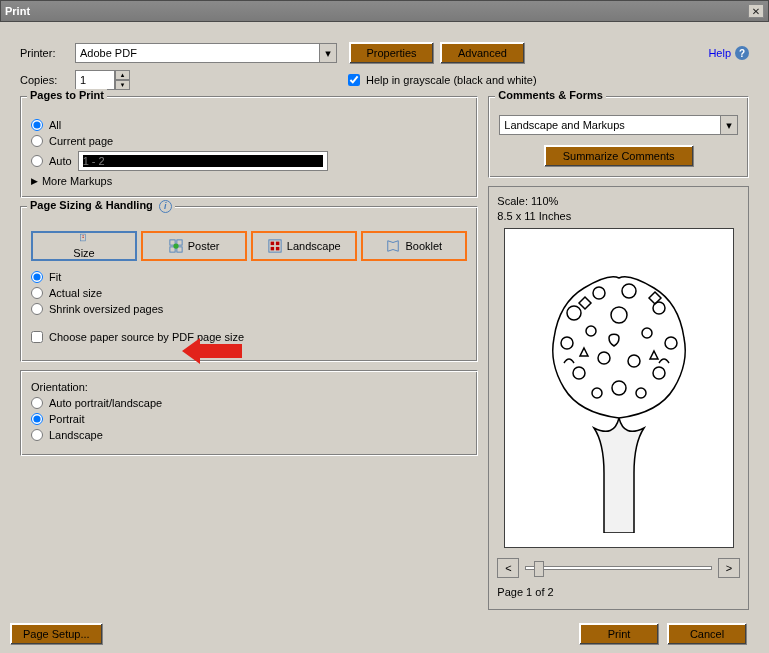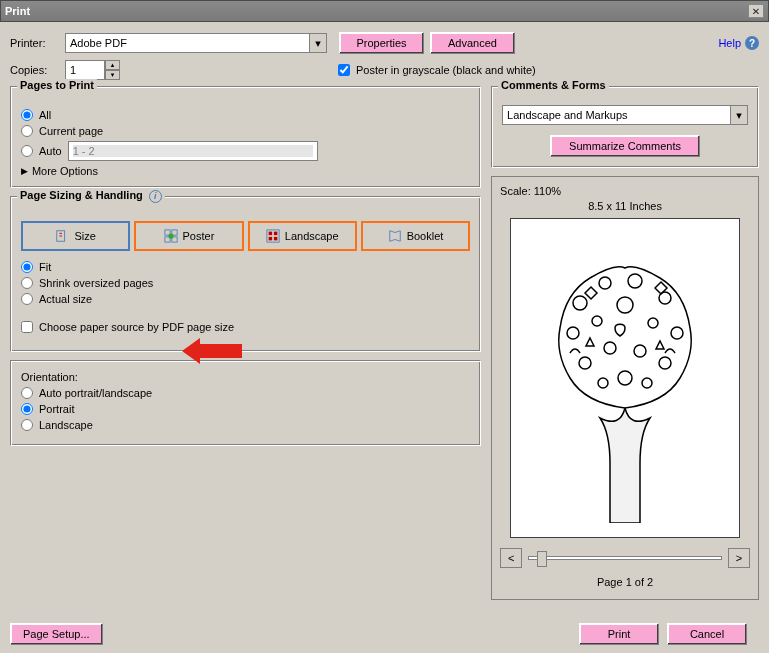--- a/index.html
+++ b/index.html
@@ -2,53 +2,53 @@
 <html><head>
 <meta charset="utf-8">
 <style>
 * { box-sizing: border-box; margin: 0; padding: 0; font-family: Tahoma, Arial, sans-serif; font-size: 11px; }
 body { background: #d4d0c8; width: 769px; height: 653px; overflow: hidden; position: relative; }
 
 .titlebar { background: linear-gradient(#8a8a8a, #7a7a7a); color: #fff; height: 22px; display: flex; align-items: center; padding: 0 4px; border: 1px solid #4a4a4a; }
 .titlebar .title { flex: 1; font-weight: bold; }
 .titlebar .close { width: 16px; height: 14px; background: #d4d0c8; border: 1px solid #888; display:flex; align-items:center; justify-content:center; font-size:10px; color:#222; }
 
-.content { padding: 10px; }
+.content { padding: 20px; }
 
 .row { display:flex; align-items:center; margin-bottom: 6px; }
 .label { width: 55px; }
 .select, .textinput { background: #fff; border: 1px solid #808080; height: 20px; padding: 0 4px; display: flex; align-items: center; position: relative; }
 .select .drop { position:absolute; right:0; top:0; bottom:0; width:17px; background:#d4d0c8; border-left:1px solid #808080; display:flex; align-items:center; justify-content:center; }
-.btn { background:#f9a8d4; border:1px solid #fff; border-right-color:#808080; border-bottom-color:#808080; box-shadow: inset -1px -1px #404040, inset 1px 1px #fff; height:22px; padding: 0 12px; display:inline-flex; align-items:center; justify-content:center; cursor:default; }
+.btn { background:#a16207; border:1px solid #fff; border-right-color:#808080; border-bottom-color:#808080; box-shadow: inset -1px -1px #404040, inset 1px 1px #fff; height:22px; padding: 0 12px; display:inline-flex; align-items:center; justify-content:center; cursor:default; }
 .btn-small { min-width: 85px; }
 
 .copies-box { width: 40px; text-align:left; }
 .spinner { display:flex; flex-direction:column; margin-left:0; }
 .spinner button { width:15px; height:10px; border:1px solid #808080; background:#d4d0c8; font-size:7px; line-height:6px; }
 
 .link { color: #0000ee; }
 
 .groupbox { border: 1px solid #808080; border-right-color:#fff; border-bottom-color:#fff; box-shadow: inset 1px 1px #fff, inset -1px -1px #808080; padding: 18px 10px 10px 10px; position: relative; margin-bottom: 8px; }
 .groupbox .legend { position:absolute; top:-8px; left:6px; background:#d4d0c8; padding:0 3px; font-weight:bold; }
 
 .cols { display:flex; gap:10px; }
 .leftcol { width: 510px; }
 .rightcol { width: 290px; }
 
 .radio, .check { display:flex; align-items:center; gap:6px; margin: 4px 0; }
 .radio input, .check input { margin:0; }
 input[type=radio], input[type=checkbox] { width:12px; height:12px; }
 
 .disabled { color:#808080; }
-.textinput.disabled input { background:#e5e5e5; border:none; color:#808080; width:100%; }
+.textinput.disabled input { background:#000000; border:none; color:#808080; width:100%; }
 .textinput input { border:none; background:transparent; width:100%; font-size:11px; }
 
 .tabbtns { display:flex; gap:4px; margin:6px 0 10px 0; }
 .tabbtn { flex:1; border:2px solid #f97316; height:30px; display:flex; align-items:center; justify-content:center; gap:5px; background:#d4d0c8; }
-.tabbtn.active { border:2px solid #4a7ebb; }
+.tabbtn.active { border:2px solid #4a7ebb;flex-direction:column; }
 .tabicon { width:14px; height:14px; }
 
 .more-opt { display:flex; align-items:center; gap:4px; margin-top:4px; }
 .tri { font-size:9px; }
 
 .info-icon { width:13px; height:13px; border-radius:50%; border:1px solid #4a7ebb; color:#4a7ebb; display:inline-flex; align-items:center; justify-content:center; font-style:italic; font-weight:bold; font-size:9px; margin-left:6px; }
 
 .preview-area { border:1px solid #808080; background:#d4d0c8; padding:8px; }
 .preview-page { background:#fff; border:1px solid #404040; width:230px; height:320px; margin: 6px auto 10px auto; display:flex; align-items:center; justify-content:center; }
 .nav-row { display:flex; align-items:center; gap:6px; }
@@ -58,21 +58,21 @@
 
 .bottom-row { position:absolute; bottom:8px; left:10px; right:22px; display:flex; align-items:center; }
 .bottom-row .spacer { flex:1; }
 
 .help-icon { width:14px; height:14px; border-radius:50%; background:#4a7ebb; color:#fff; display:inline-flex; align-items:center; justify-content:center; font-weight:bold; margin-left:4px; font-size:10px; }
 
 .red-arrow { position:absolute; left:182px; top:338px; z-index:50; }
 
 svg.tree { width:200px; height:290px; }
 
-.scale-caption { text-align:center; margin:3px 0; }
+.scale-caption { text-align:left; margin:3px 0; }
 </style>
 </head>
 <body>
 
 <div class="titlebar">
   <span class="title">Print</span>
   <div class="close">✕</div>
 </div>
 
 <div class="content">
@@ -101,21 +101,21 @@
     <div class="textinput copies-box">
         <input value="1" style="">
       </div>
     <div class="spinner">
         <button>▴</button>
         <button>▾</button>
       </div>
     <div style="width:218px"></div>
     <label class="check">
       <input type="checkbox" checked="" style="">
-      <span>Poster in grayscale (black and white)</span>
+      <span>Help in grayscale (black and white)</span>
     </label>
   </div>
 
   <div class="cols">
     <div class="leftcol">
 
       <div class="groupbox">
         <div class="legend">Pages to Print</div>
         <label class="radio">
             <input type="radio" name="ptp" checked="" style="">
@@ -127,21 +127,21 @@
           </label>
         <div class="radio">
           <input type="radio" name="ptp" style="">
           <span>Auto</span>
           <div class="textinput disabled" style="width:250px">
               <input value="1 - 2" style="">
             </div>
         </div>
         <div class="more-opt">
           <span class="tri">▶</span>
-          <span>More Options</span>
+          <span>More Markups</span>
         </div>
       </div>
 
       <div class="groupbox" style="padding-bottom:14px">
         <div class="legend">
           <span>Page Sizing &amp; Handling</span><span class="info-icon">i</span>
         </div>
         <div class="tabbtns">
           <div class="tabbtn active">
             <svg class="tabicon" viewBox="0 0 16 16">
@@ -176,25 +176,25 @@
               </svg>
             <span>Booklet</span>
           </div>
         </div>
         <label class="radio">
             <input type="radio" name="sz" checked="" style="">
             <span>Fit</span>
           </label>
         <label class="radio">
             <input type="radio" name="sz" style="">
+            <span>Actual size</span>
+          </label>
+        <label class="radio">
+            <input type="radio" name="sz" style="">
             <span>Shrink oversized pages</span>
-          </label>
-        <label class="radio">
-            <input type="radio" name="sz" style="">
-            <span>Actual size</span>
           </label>
         <div style="height:8px"></div>
         <label class="check">
           <input type="checkbox" style="">
           <span>Choose paper source by PDF page size</span>
         </label>
       </div>
 
       <div class="groupbox">
         <div style="margin-top:-8px;margin-bottom:4px">Orientation:</div>

